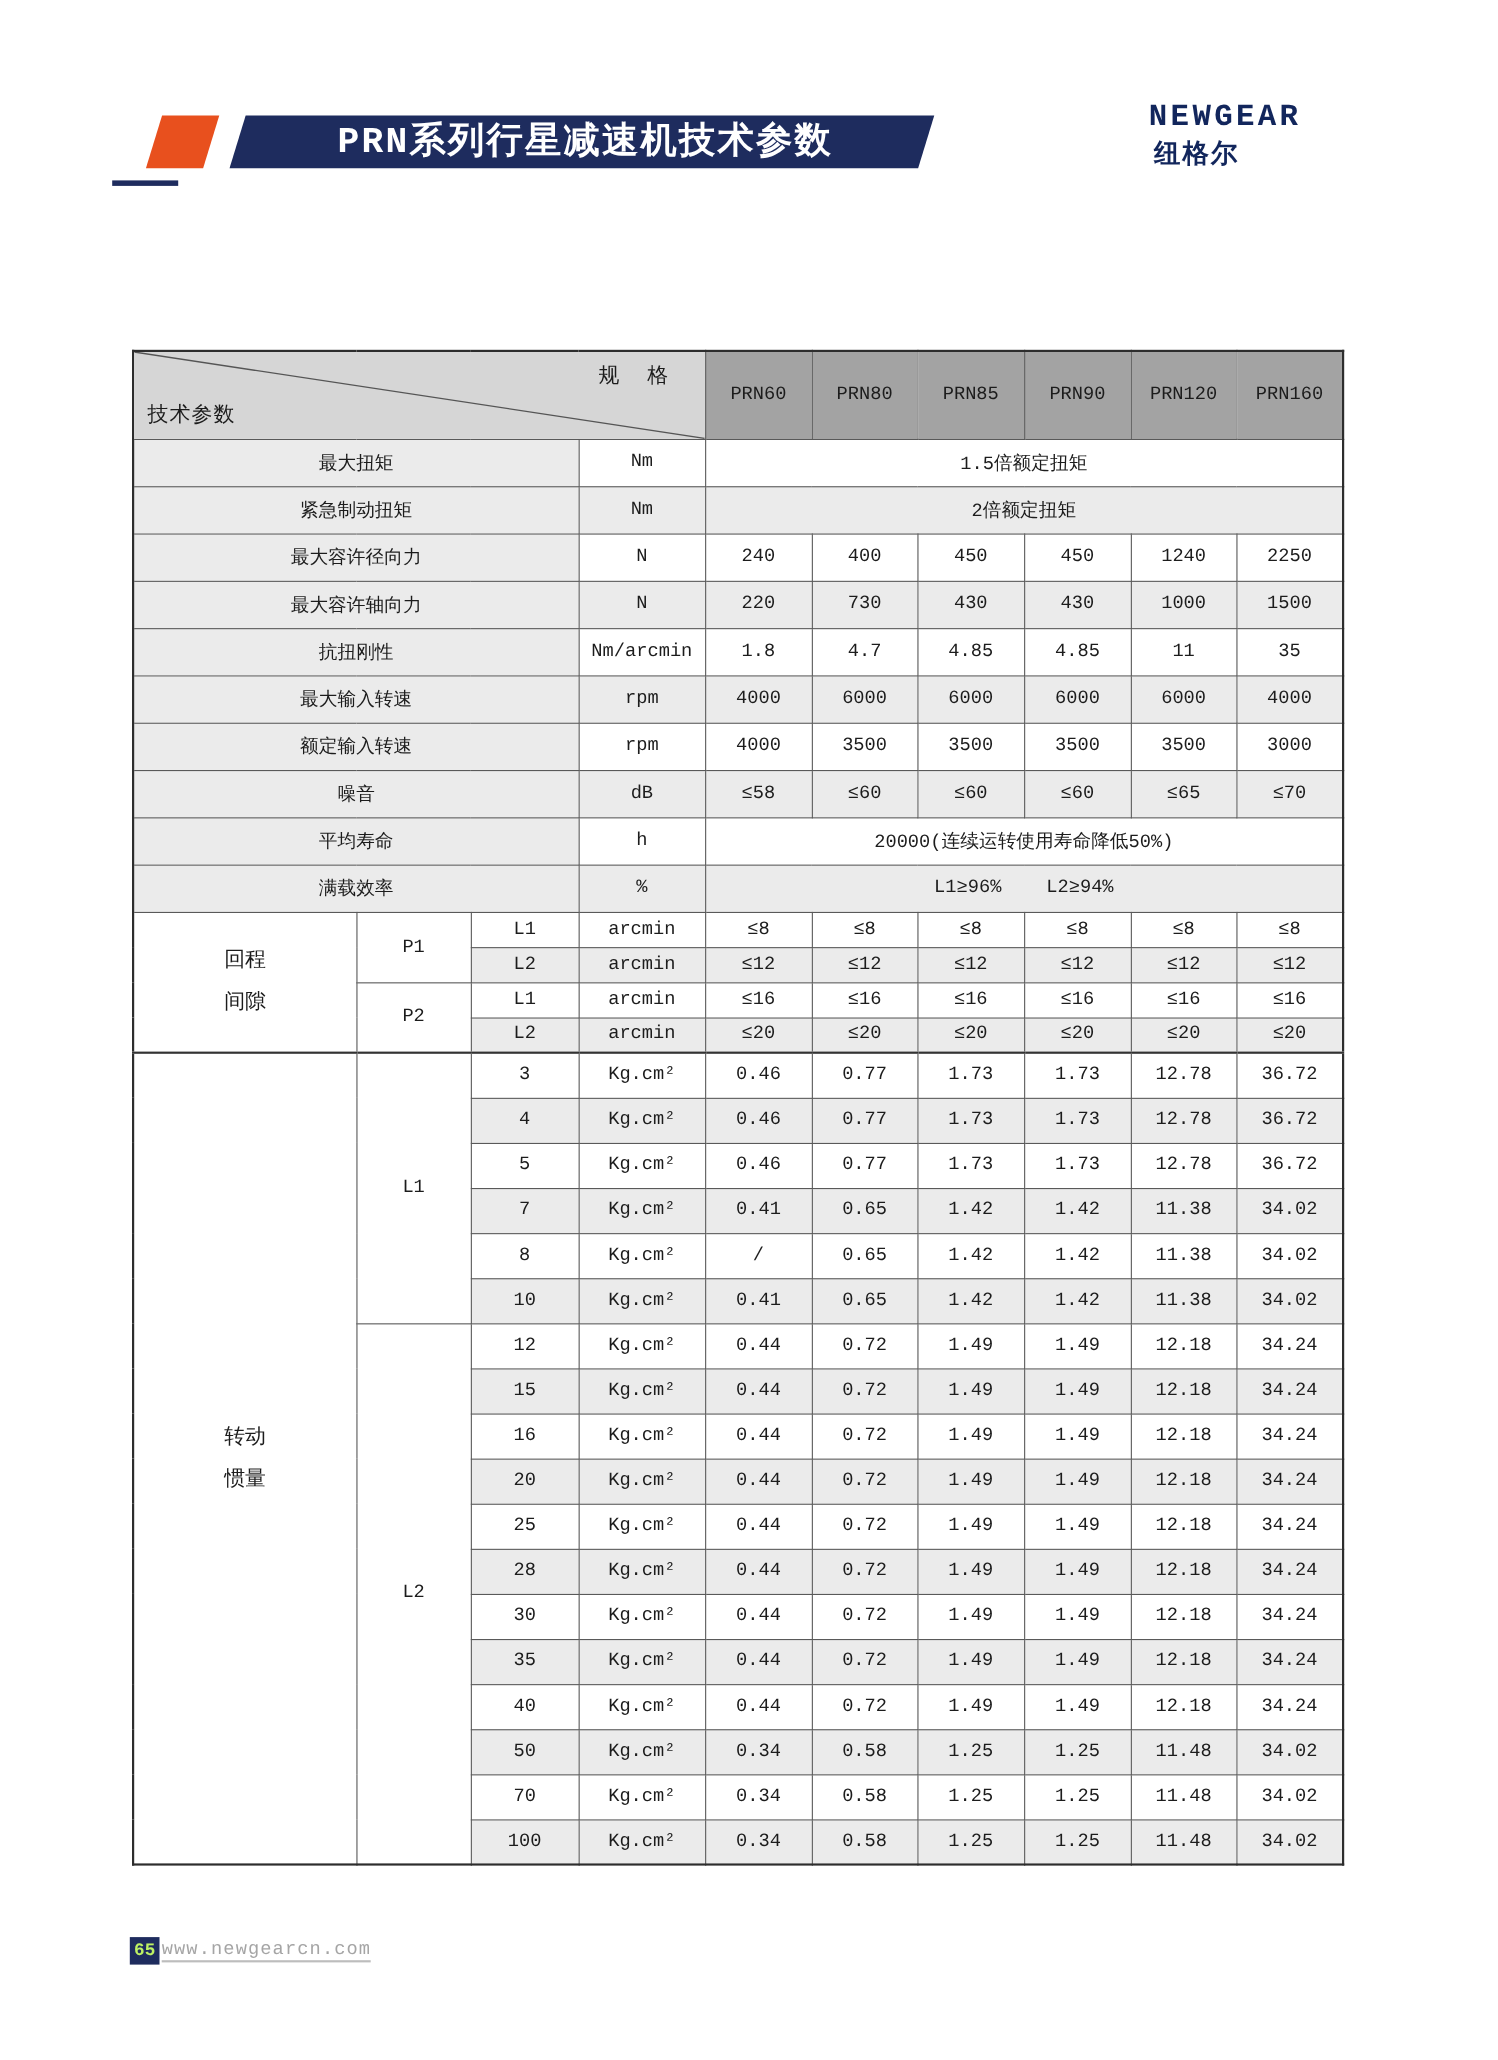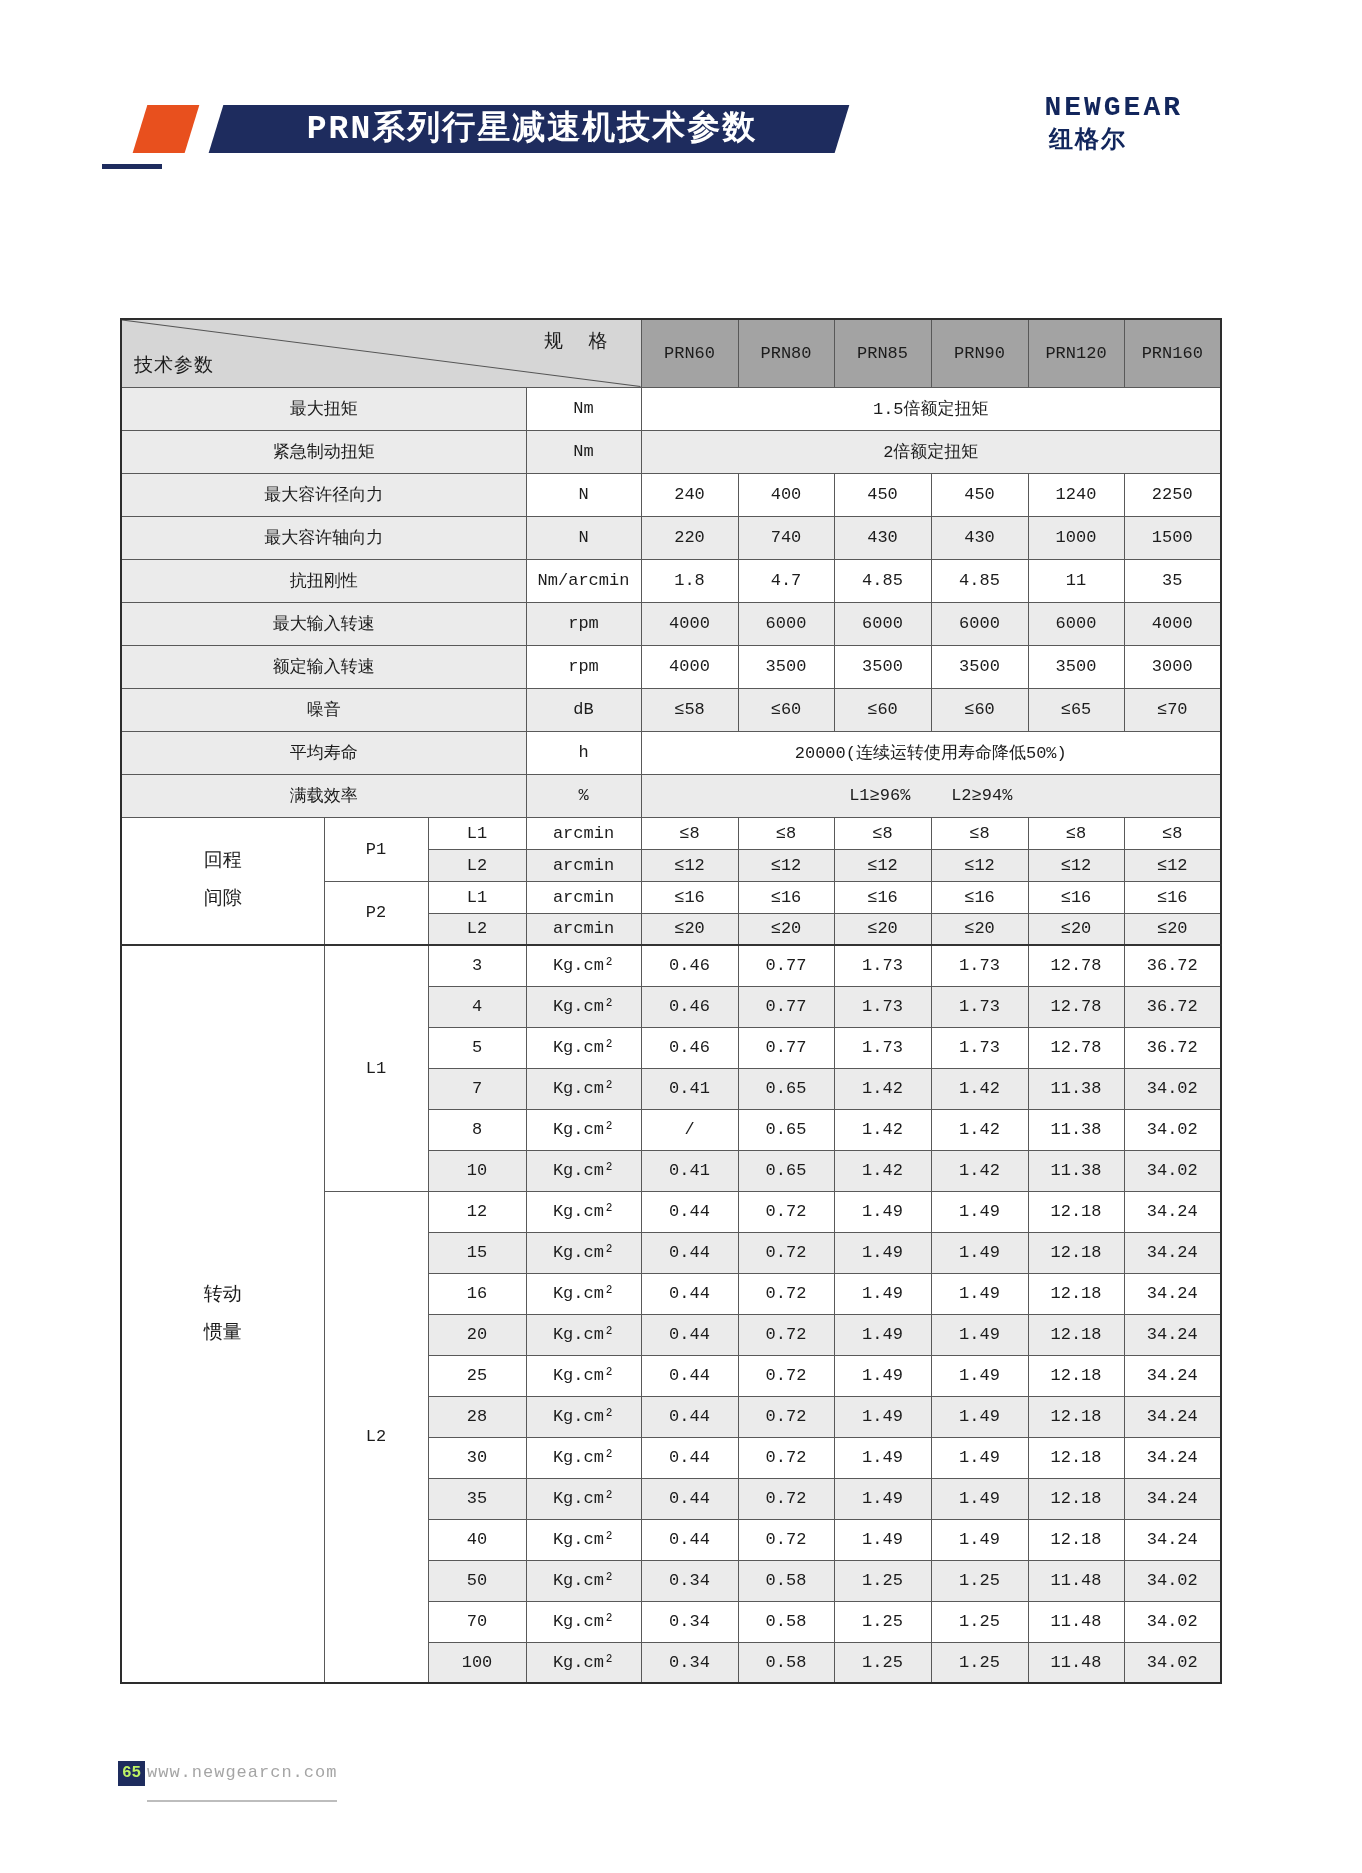--- a/index.html
+++ b/index.html
@@ -15,42 +15,42 @@
   .logo-en{position:absolute;left:993px;top:92px;width:190px;text-align:right;
            font-size:28px;font-weight:900;letter-spacing:3px;}
   .logo-cn{position:absolute;left:993px;top:123px;width:190px;text-align:center;
            font-size:24px;font-weight:900;letter-spacing:2px;}
 
   
   table.spec{position:absolute;left:120px;top:318px;width:1100px;border-collapse:collapse;
              table-layout:fixed;border:2px solid #2d2d2d;}
   table.spec td,table.spec th{border:1px solid #595959;text-align:center;vertical-align:middle;
              padding:0;font-size:17px;overflow:hidden;}
-  tr.h80{height:68px} tr.h43{height:43px} tr.h32{height:32px} tr.h41{height:41px}
+  tr.h80{height:80px} tr.h43{height:43px} tr.h32{height:32px} tr.h41{height:41px}
   thead td,thead th{background:#a3a3a3;}
   thead th{font-weight:normal;font-size:18px;}
   tr.odd td{background:#ebebeb;}
   td.lbl{background:#ebebeb;font-size:19px;}
   td.sec{background:#ffffff;}
   td.sec .ln{display:block;font-size:19px;line-height:1.2;margin:15px 0;text-align:center;}
   td.lvl{font-size:18px;background:#ffffff;}
   td.lvl2{font-size:18px;}
   td.unit{font-size:17px;}
   td.spanv{white-space:pre;font-size:17px;}
   td.corner{position:relative;background:#d6d6d6;}
   .corner-svg{position:absolute;left:0;top:0;width:100%;height:100%;}
   .ctop{position:absolute;top:8px;right:26px;font-size:19px;letter-spacing:7px;}
   .cbot{position:absolute;bottom:9px;left:12px;font-size:19px;letter-spacing:1px;}
   tr.thick td{border-top:2px solid #333;}
 
   
   .page-badge{position:absolute;left:118px;top:1761px;width:27px;height:25px;line-height:25px;
               text-align:center;color:#bef264;font-size:16px;font-weight:bold;}
   .site-url{position:absolute;left:147px;top:1763px;font-size:17px;color:#a5a5a5;
-            text-decoration:none;border-bottom:2px solid #bdbdbd;padding-bottom:18px;letter-spacing:1px;}
+            text-decoration:none;border-bottom:2px solid #bdbdbd;padding-bottom:0;letter-spacing:1px;}
 </style>
 </head>
 <body>
 
 <div class="sheet">
 
   <div class="accent" style="background: rgb(232, 80, 30);"></div>
   <div class="banner" style="background: rgb(30, 44, 94);"></div>
   <div class="banner-title" style="background-color: transparent;">PRN系列行星减速机技术参数</div>
   <div class="underbar" style="background: rgb(30, 44, 94);"></div>
@@ -105,21 +105,21 @@
           <td class="val">400</td>
           <td class="val">450</td>
           <td class="val">450</td>
           <td class="val">1240</td>
           <td class="val">2250</td>
         </tr>
         <tr class="h43 odd">
           <td class="lbl" colspan="3">最大容许轴向力</td>
           <td class="unit">N</td>
           <td class="val">220</td>
-          <td class="val">740</td>
+          <td class="val">730</td>
           <td class="val">430</td>
           <td class="val">430</td>
           <td class="val">1000</td>
           <td class="val">1500</td>
         </tr>
         <tr class="h43">
           <td class="lbl" colspan="3">抗扭刚性</td>
           <td class="unit">Nm/arcmin</td>
           <td class="val">1.8</td>
           <td class="val">4.7</td>

